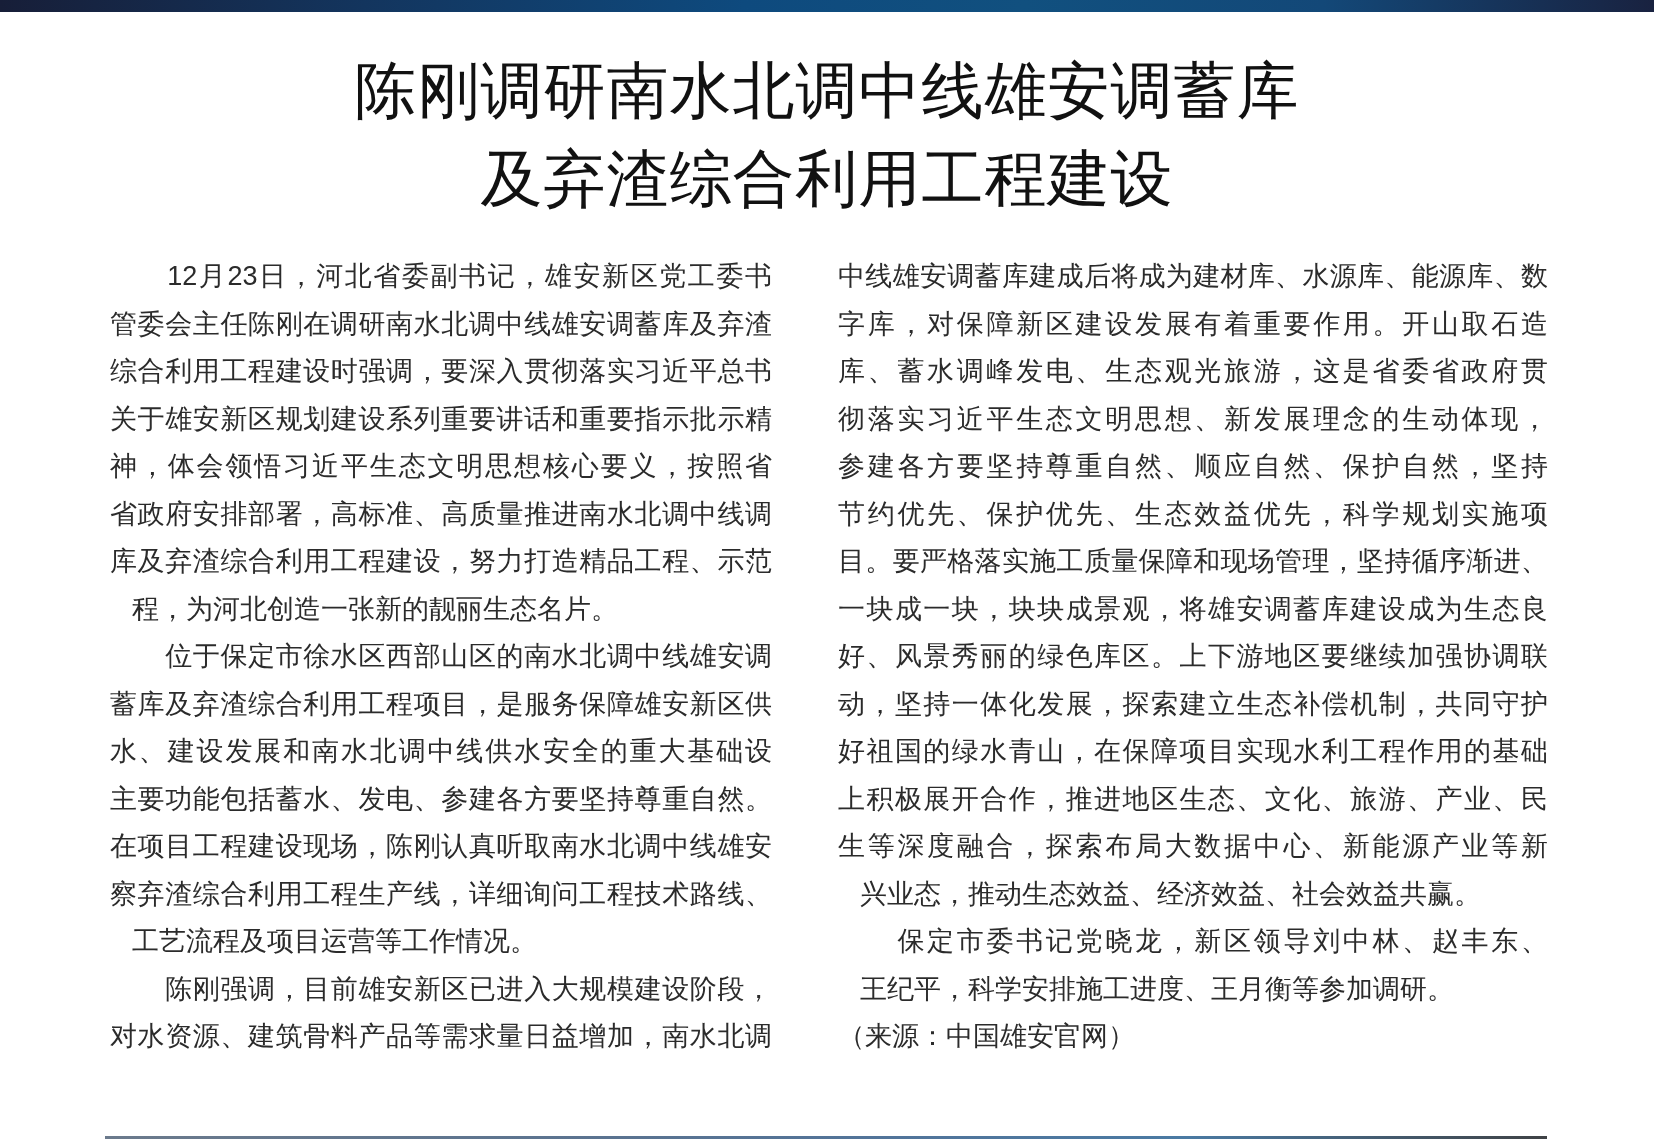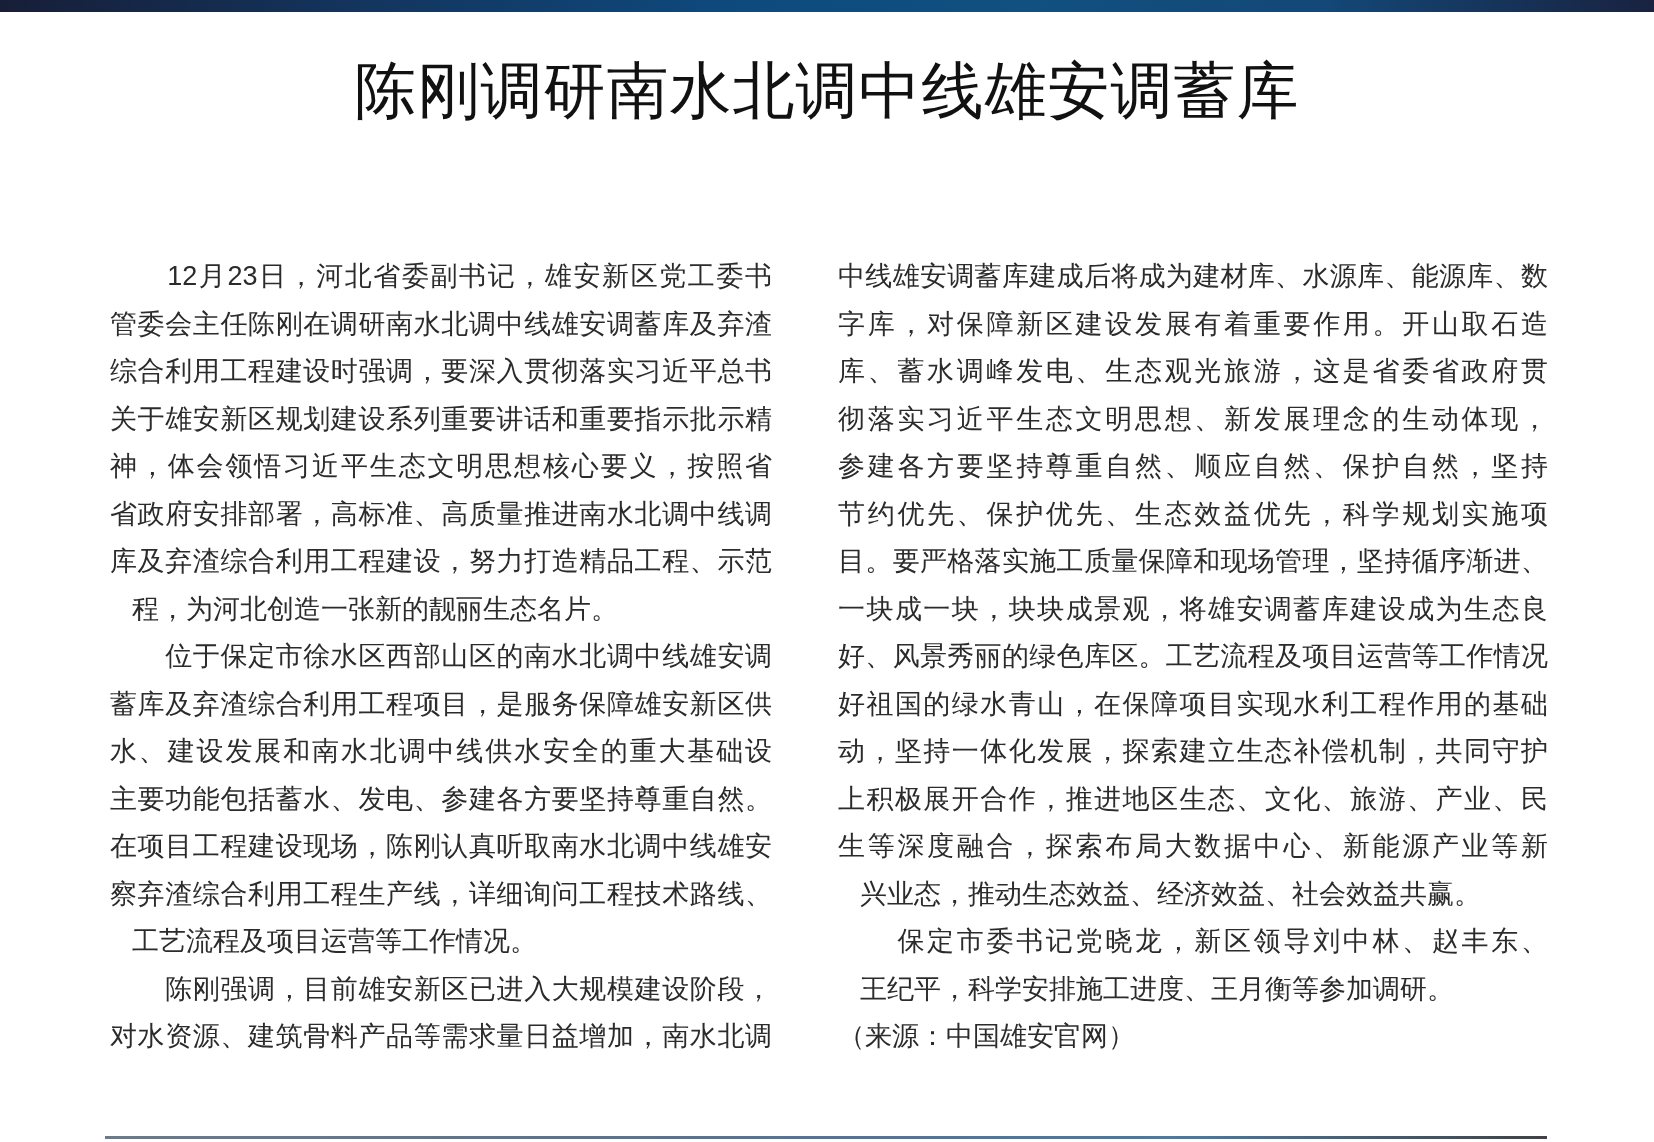--- a/index.html
+++ b/index.html
@@ -70,20 +70,21 @@
   }
 </style>
 </head>
 <body>
 
 <div class="page">
   <div class="topbar"></div>
 
   <h1 class="title">
     <span class="tl">陈刚调研南水北调中线雄安调蓄库</span>
+    <span class="tl">及弃渣综合利用工程建设</span>
   </h1>
 
   <div class="body">
     <div class="col colL">
       <div class="line j">　　12月23日，河北省委副书记，雄安新区党工委书记、</div>
       <div class="line j">管委会主任陈刚在调研南水北调中线雄安调蓄库及弃渣</div>
       <div class="line j">综合利用工程建设时强调，要深入贯彻落实习近平总书记</div>
       <div class="line j">关于雄安新区规划建设系列重要讲话和重要指示批示精</div>
       <div class="line j">神，体会领悟习近平生态文明思想核心要义，按照省委、</div>
       <div class="line j">省政府安排部署，高标准、高质量推进南水北调中线调蓄</div>
@@ -102,23 +103,23 @@
 
     <div class="col colR">
       <div class="line j">中线雄安调蓄库建成后将成为建材库、水源库、能源库、数</div>
       <div class="line j">字库，对保障新区建设发展有着重要作用。开山取石造</div>
       <div class="line j">库、蓄水调峰发电、生态观光旅游，这是省委省政府贯</div>
       <div class="line j">彻落实习近平生态文明思想、新发展理念的生动体现，</div>
       <div class="line j">参建各方要坚持尊重自然、顺应自然、保护自然，坚持</div>
       <div class="line j">节约优先、保护优先、生态效益优先，科学规划实施项</div>
       <div class="line j">目。要严格落实施工质量保障和现场管理，坚持循序渐进、</div>
       <div class="line j">一块成一块，块块成景观，将雄安调蓄库建设成为生态良</div>
-      <div class="line j">好、风景秀丽的绿色库区。工艺流程及项目运营等工作情况</div>
+      <div class="line j">好、风景秀丽的绿色库区。上下游地区要继续加强协调联</div>
+      <div class="line j">动，坚持一体化发展，探索建立生态补偿机制，共同守护</div>
       <div class="line j">好祖国的绿水青山，在保障项目实现水利工程作用的基础</div>
-      <div class="line j">动，坚持一体化发展，探索建立生态补偿机制，共同守护</div>
       <div class="line j">上积极展开合作，推进地区生态、文化、旅游、产业、民</div>
       <div class="line j">生等深度融合，探索布局大数据中心、新能源产业等新</div>
       <div class="line e">兴业态，推动生态效益、经济效益、社会效益共赢。</div>
       <div class="line j">　　保定市委书记党晓龙，新区领导刘中林、赵丰东、</div>
       <div class="line e">王纪平，科学安排施工进度、王月衡等参加调研。</div>
       <div class="line r">（来源：中国雄安官网）</div>
     </div>
   </div>
 
   <div class="divider"></div>

